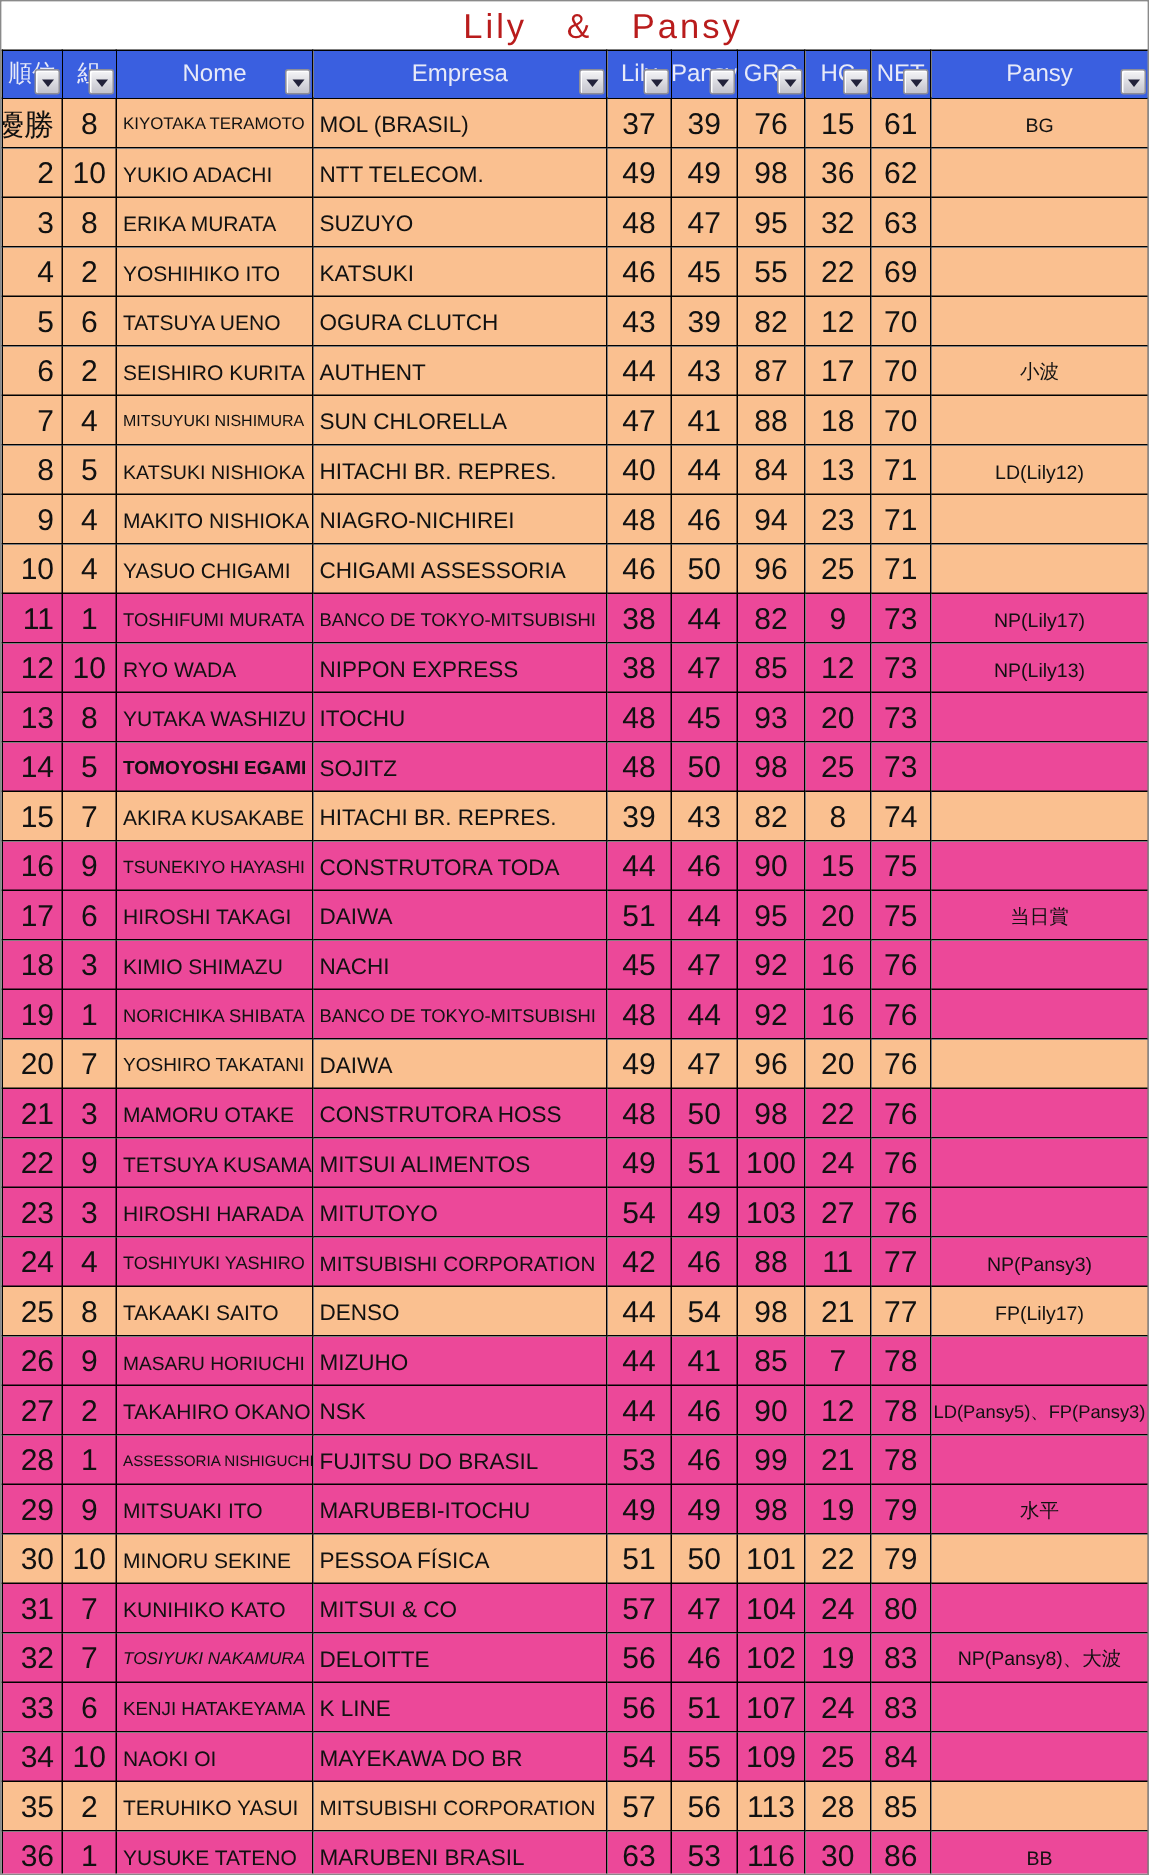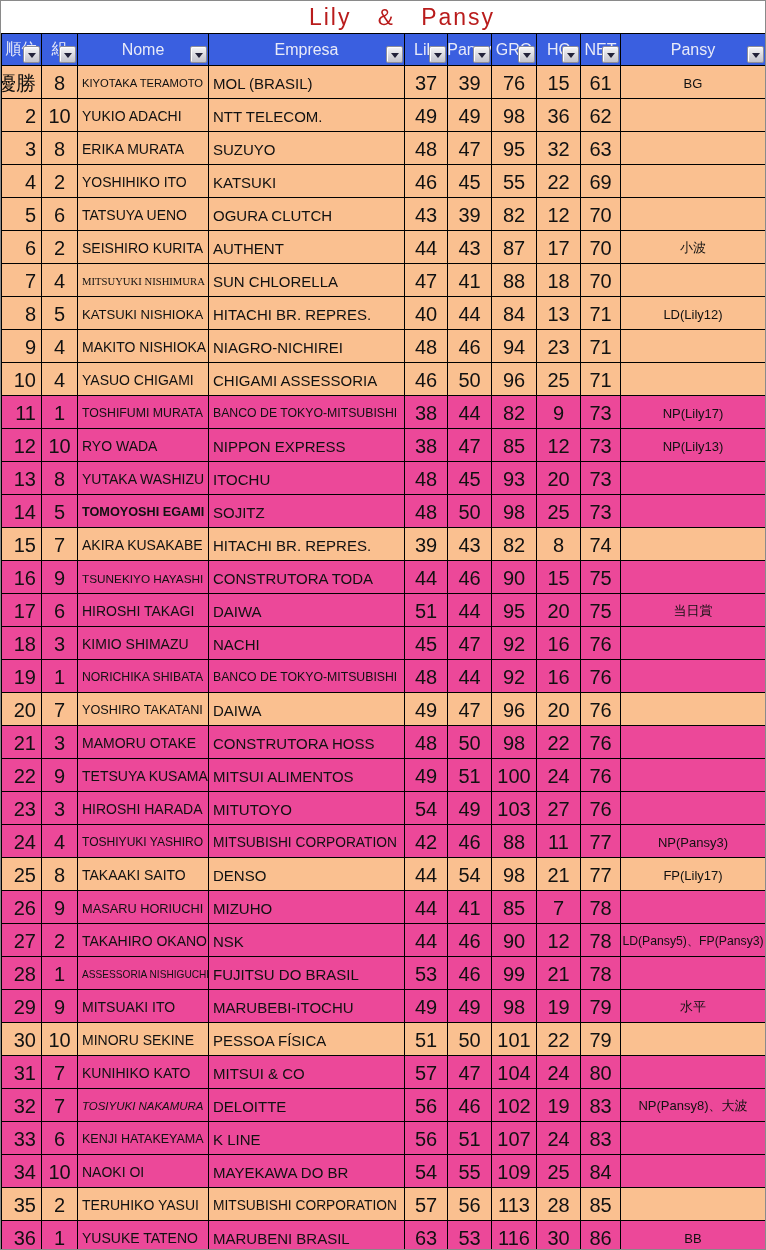--- a/index.html
+++ b/index.html
@@ -308,21 +308,21 @@
           </td>
         </tr>
         <tr class="hi-row">
           <td class="col-rank">
             <div class="cv">7</div>
           </td>
           <td class="col-group">
             <div class="cv">4</div>
           </td>
           <td class="col-nome">
-            <div class="cv" style="font-size: 10.6656px; font-family: Liberation Serif, serif;">MITSUYUKI NISHIMURA</div>
+            <div class="cv" style="font-size: 10.6656px;">MITSUYUKI NISHIMURA</div>
           </td>
           <td class="col-empresa">
             <div class="cv">SUN CHLORELLA</div>
           </td>
           <td class="col-lily">
             <div class="cv">47</div>
           </td>
           <td class="col-pansy">
             <div class="cv">41</div>
           </td>

